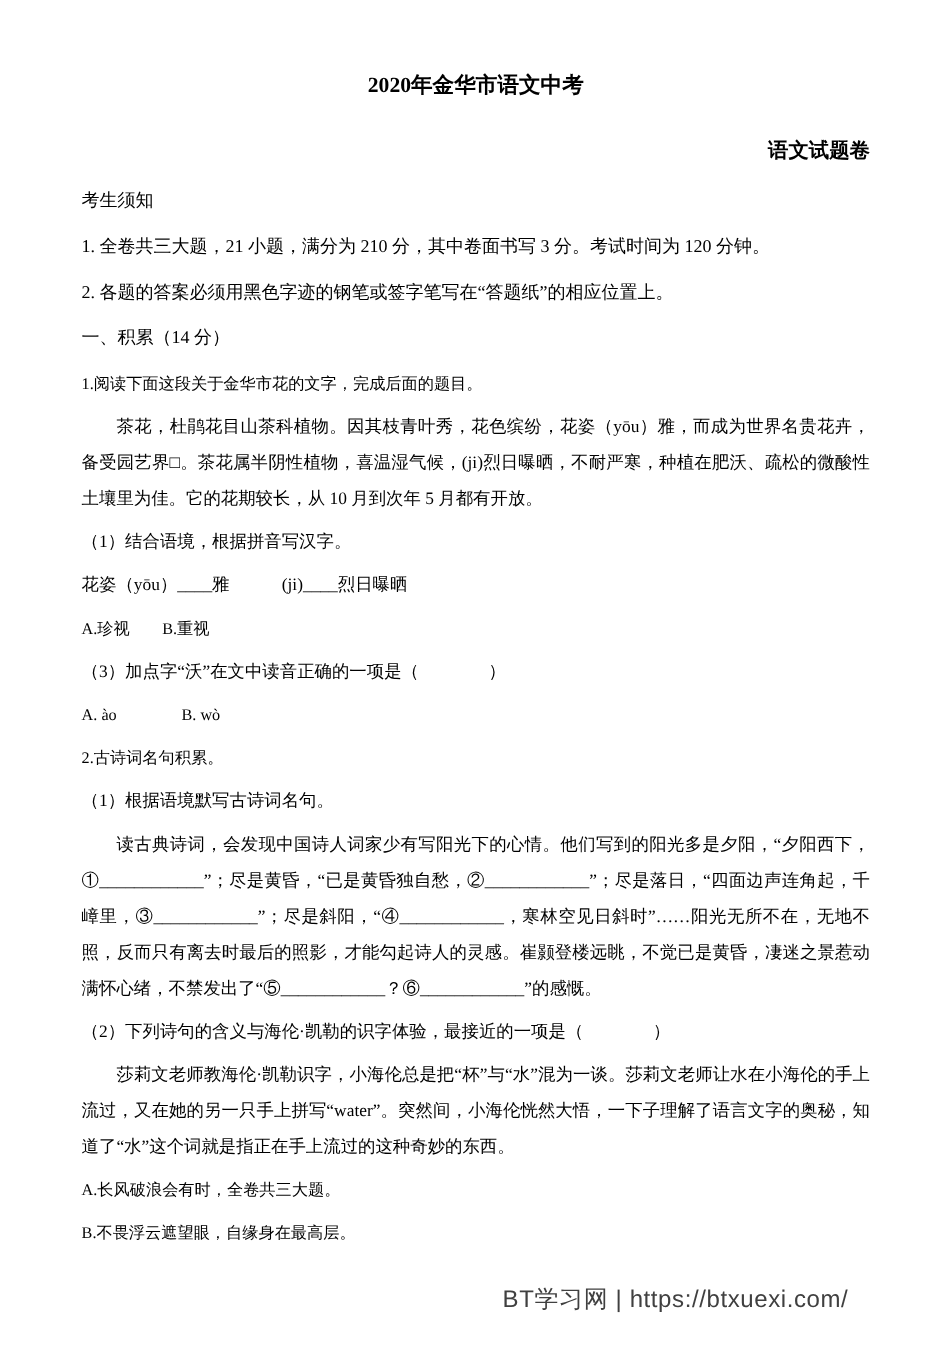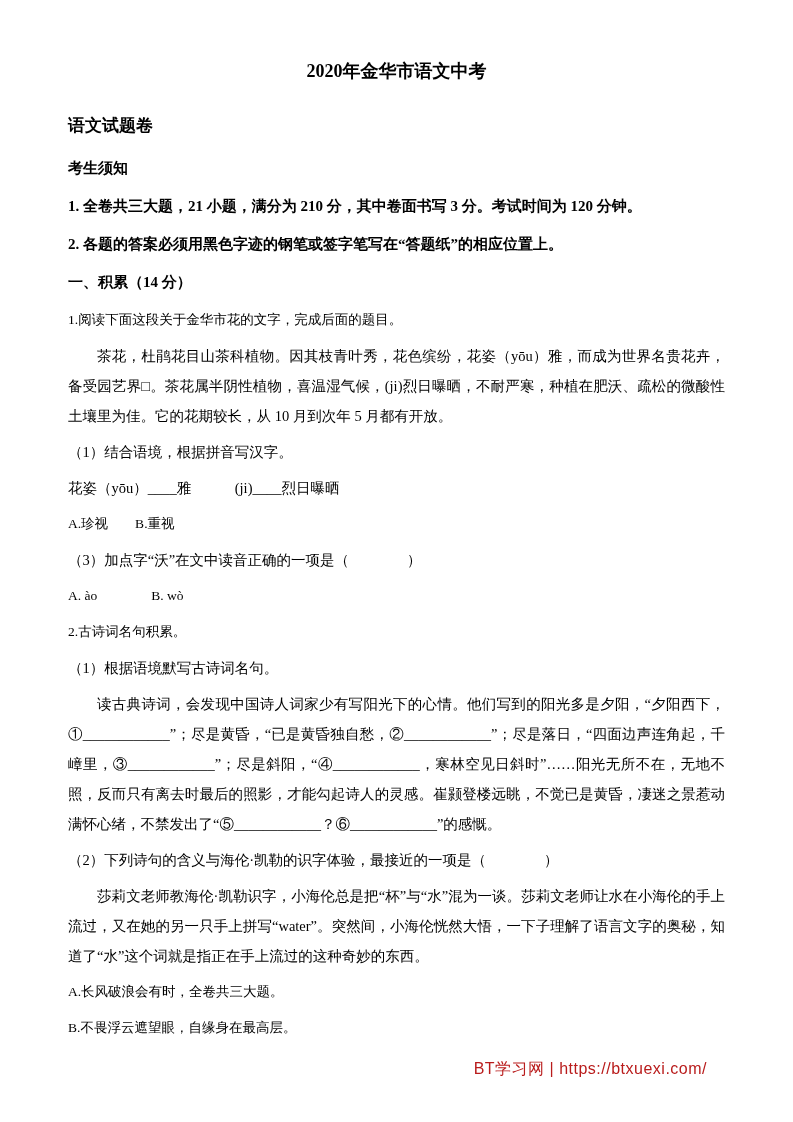--- a/index.html
+++ b/index.html
@@ -17,49 +17,49 @@
     padding: 58px 68px 0 68px;
   }
   .title {
     text-align: center;
     font-size: 18px;
     font-weight: bold;
     line-height: 1.5;
     margin-bottom: 28px;
   }
   .subtitle {
-    text-align: left;
+    text-align: right;
     font-size: 17px;
     font-weight: bold;
     line-height: 1.5;
     margin-bottom: 14px;
   }
   p {
     font-size: 14.5px;
     line-height: 30px;
     margin-bottom: 6px;
     text-align: justify;
   }
   p.bold {
-    font-weight: bold;
+    font-weight: normal;
     font-size: 15px;
     margin-bottom: 8px;
   }
   p.indent {
     text-indent: 2em;
   }
   p.small {
     font-size: 13.5px;
   }
   .watermark {
     position: absolute;
     right: 86px;
-    bottom: 42px;
-    font-size: 16px;
-    color: #b91c1c;
+    bottom: 26px;
+    font-size: 20px;
+    color: #404040;
     letter-spacing: 0.5px;
     font-family: "Liberation Sans", "DejaVu Sans", sans-serif;
   }
 </style>
 </head>
 <body>
 
 <div class="page">
 
   <h1 class="title">2020年金华市语文中考</h1>

